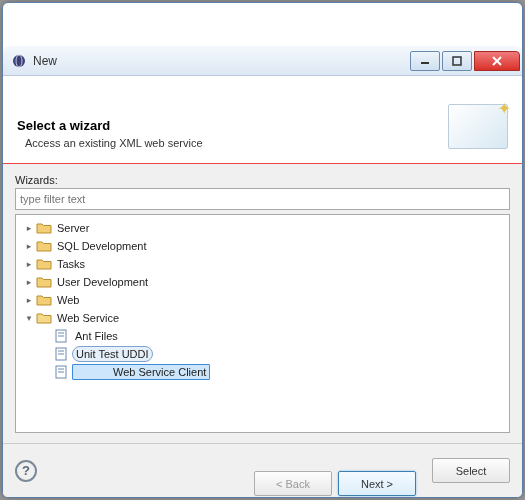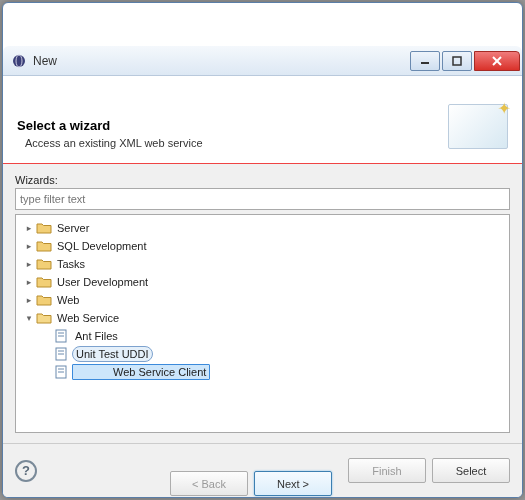--- a/index.html
+++ b/index.html
@@ -171,16 +171,15 @@
       </div>
   </div>
 
   <div class="footer">
     <div class="help">?</div>
     <div class="spacer"></div>
     <div class="btn-group">
       <button class="btn" disabled="">&lt; Back</button>
       <button class="btn default">Next &gt;</button>
     </div>
-    <button class="btn" disabled="">Finish</button>
     <button class="btn">Select</button>
   </div>
 </div>
 
 </body></html>

